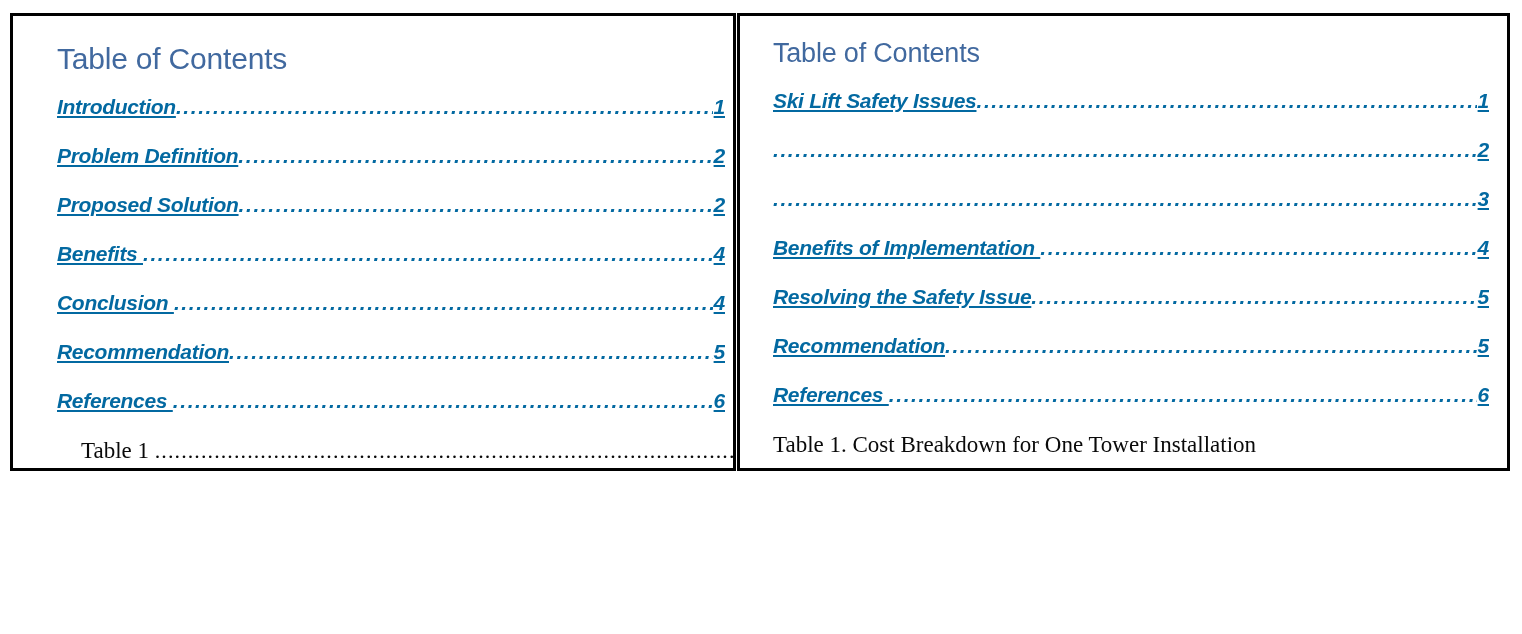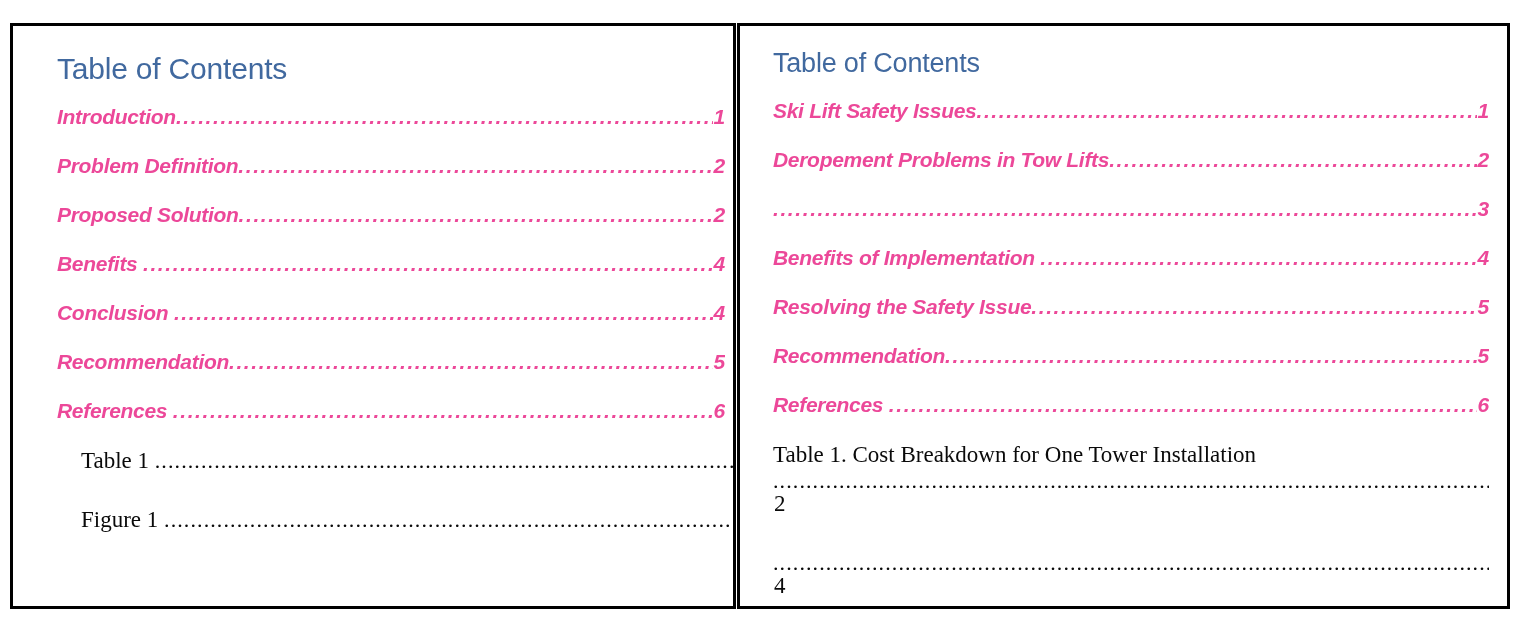--- a/index.html
+++ b/index.html
@@ -17,22 +17,22 @@
   .page {
     position: relative;
     width: 1522px;
     height: 634px;
     background: #ffffff;
     overflow: hidden;
   }
 
   .toc-panel {
     position: absolute;
-    top: 23px;
-    height: 586px;
+    top: 13px;
+    height: 458px;
     background: #ffffff;
     border: 3px solid #000000;
     box-sizing: border-box;
     overflow: hidden;
   }
   .toc-panel.left  { left: 10px;  width: 726px; }
   .toc-panel.right { left: 737px; width: 773px; }
 
   .panel-inner {
     position: relative;
@@ -83,23 +83,24 @@
     flex: 0 0 auto;
     padding-left: 1px;
   }
 
   
   .row-bold {
     font-family: "Liberation Sans Narrow", "Liberation Sans", sans-serif;
     font-weight: bold;
     font-style: italic;
     font-size: 21px;
-    color: #ec4899;
+    color: #0369a1;
     margin-bottom: 24px;
     letter-spacing: -0.3px;
+    text-decoration: underline;
   }
   .left  .row-bold { margin-bottom: 25px; }
   .right .row-bold { margin-bottom: 25px; margin-top: 16px; }
   .row-bold .toc-leader::after { font-weight: bold; letter-spacing: 1.6px; }
 
   
   .row-serif {
     font-family: "Liberation Serif", "DejaVu Serif", serif;
     font-weight: 400;
     font-style: normal;
@@ -201,21 +202,20 @@
 
       <div class="entries-bold">
 
         <div class="toc-row row-bold">
           <span class="toc-title">Ski Lift Safety Issues</span>
           <span class="toc-leader"></span>
           <span class="toc-page">1</span>
         </div>
 
         <div class="toc-row row-bold">
-          <span class="toc-title">Deropement Problems in Tow Lifts</span>
           <span class="toc-leader"></span>
           <span class="toc-page">2</span>
         </div>
 
         <div class="toc-row row-bold">
           <span class="toc-leader"></span>
           <span class="toc-page">3</span>
         </div>
 
         <div class="toc-row row-bold">

